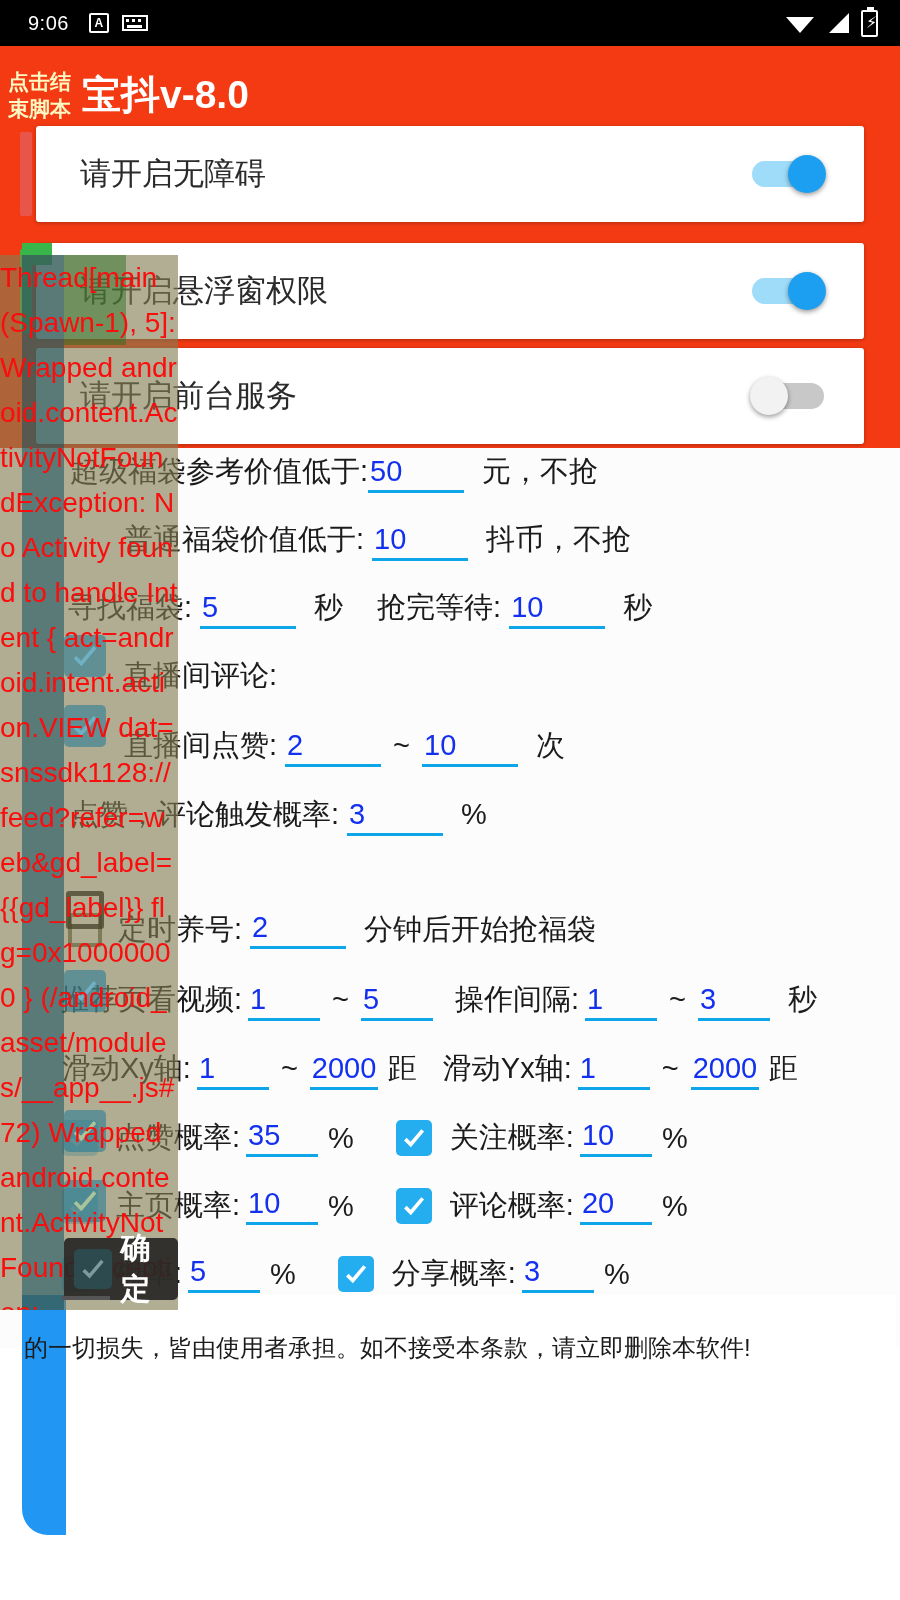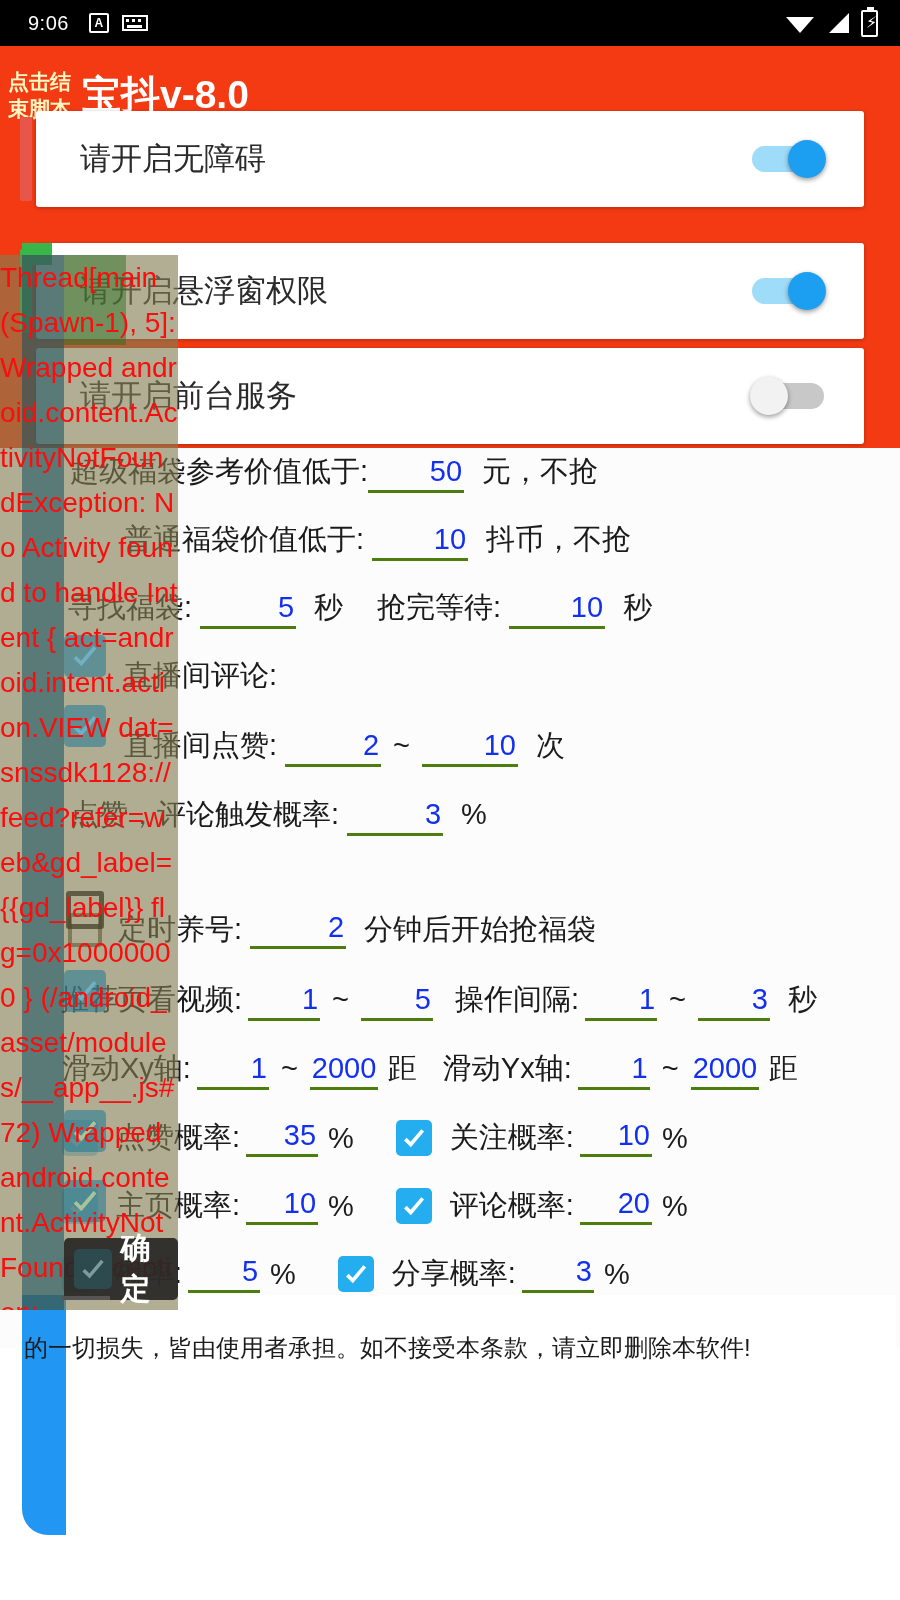--- a/index.html
+++ b/index.html
@@ -45,21 +45,21 @@
     color:#fef9c3; font-size:21px; line-height:27px; font-weight:bold;
   }
 
   
   .perm-card{
     position:absolute; left:36px; width:828px; height:96px;
     background:#fff; border-radius:3px;
     box-shadow:0 1px 4px rgba(0,0,0,0.28);
     display:flex; align-items:center;
   }
-  #card1{ top:111px;gap:40px; }
+  #card1{ top:126px;gap:40px; }
   #card2{ top:243px; }
   #card3{ top:348px; }
   .perm-accent{ position:absolute; left:-16px; top:6px; width:12px; height:84px; border-radius:2px;}
   .perm-label{
     margin-left:44px; font-size:31px; color:#2b2b2b;
   }
   .switch{
     margin-left:auto; margin-right:40px;
     width:72px; height:26px; border-radius:13px; position:relative;
   }
@@ -74,22 +74,22 @@
 
   
   .form{
     position:absolute; left:0; top:448px; width:900px; height:900px;
     background:#fcfcfc;
     font-size:29px; color:#1b1b1b;
   }
   .frow{ position:absolute; left:0; width:900px; display:flex; align-items:baseline; white-space:nowrap;}
   .lbl{ color:#1b1b1b; }
   .fin{
-    color:#1230ee; border-bottom:3px solid #4d7c0f; display:inline-block;
-    text-align:right; padding:0 2px 2px 2px; overflow:hidden;
+    color:#1230ee; border-bottom:3px solid #0ea5e9; display:inline-block;
+    text-align:left; padding:0 2px 2px 2px; overflow:hidden;
   }
   .w-sm{ width:72px; } .w-md{ width:96px; }
   .sep{ padding:0 12px; }
   .unit{ padding-left:18px; }
 
   
   .frow.focusrow .fin-focus{
     color:#1230ee; border-bottom:4px solid #12a5f4; width:570px;
     position:relative; padding-bottom:4px;
   }

